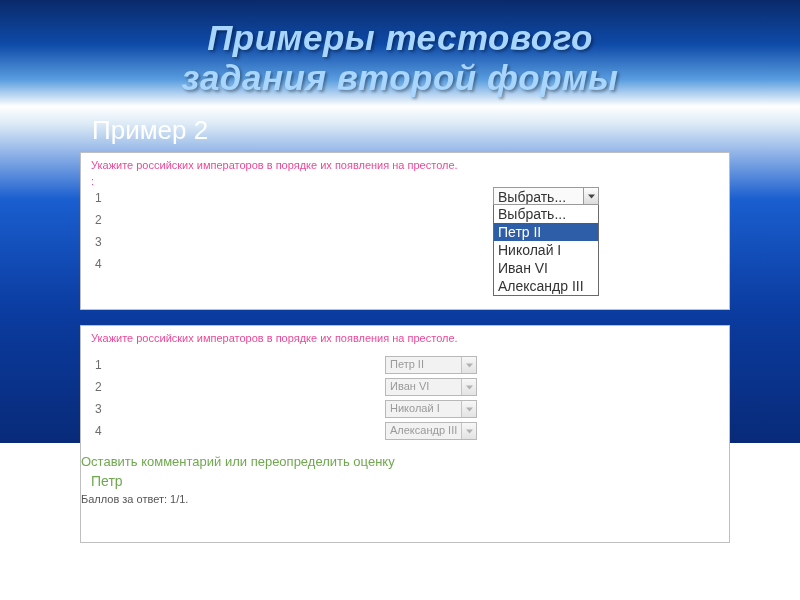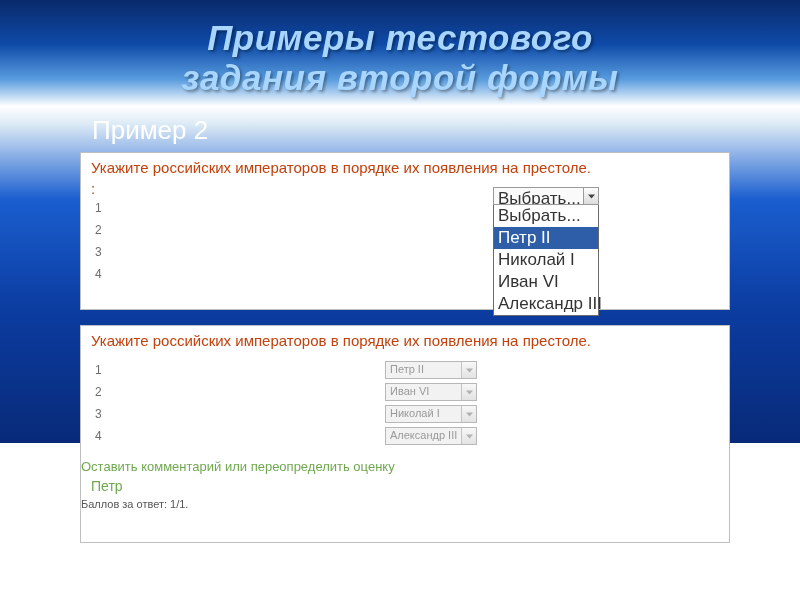--- a/index.html
+++ b/index.html
@@ -57,22 +57,22 @@
   }
   .panel1 {
     top: 152px;
     height: 158px;
   }
   .panel2 {
     top: 325px;
     height: 218px;
   }
   .question {
-    color: #c2410c;
-    font-size: 15px;
+    color: #ec4899;
+    font-size: 11px;
     padding: 6px 10px 4px 10px;
   }
   .rows {
     padding: 0 10px;
   }
   .row {
     display: flex;
     align-items: center;
     height: 22px;
     color: #6c6c6c;
@@ -83,21 +83,21 @@
   }
   .panel1 .row .num { margin-left: 4px; }
   .panel2 .row .num { margin-left: 4px; }
 
   
   .dd-wrap {
     position: absolute;
     top: 34px;
     right: 130px;
     width: 106px;
-    font-size: 17px;
+    font-size: 14px;
     color: #333;
   }
   .dd-closed {
     display: flex;
     border: 1px solid #9a9a9a;
     height: 16px;
     background: #fafafa;
   }
   .dd-closed .dd-label {
     flex: 1;

